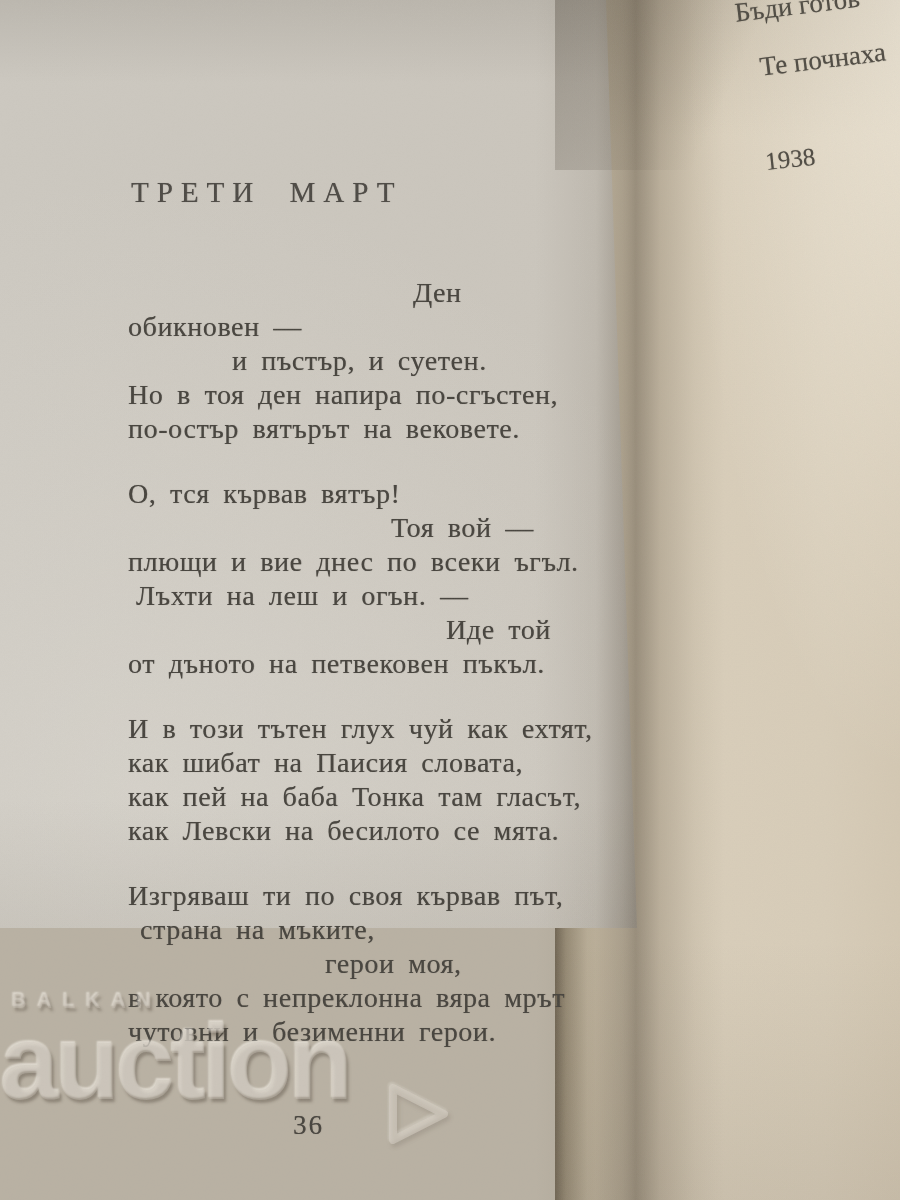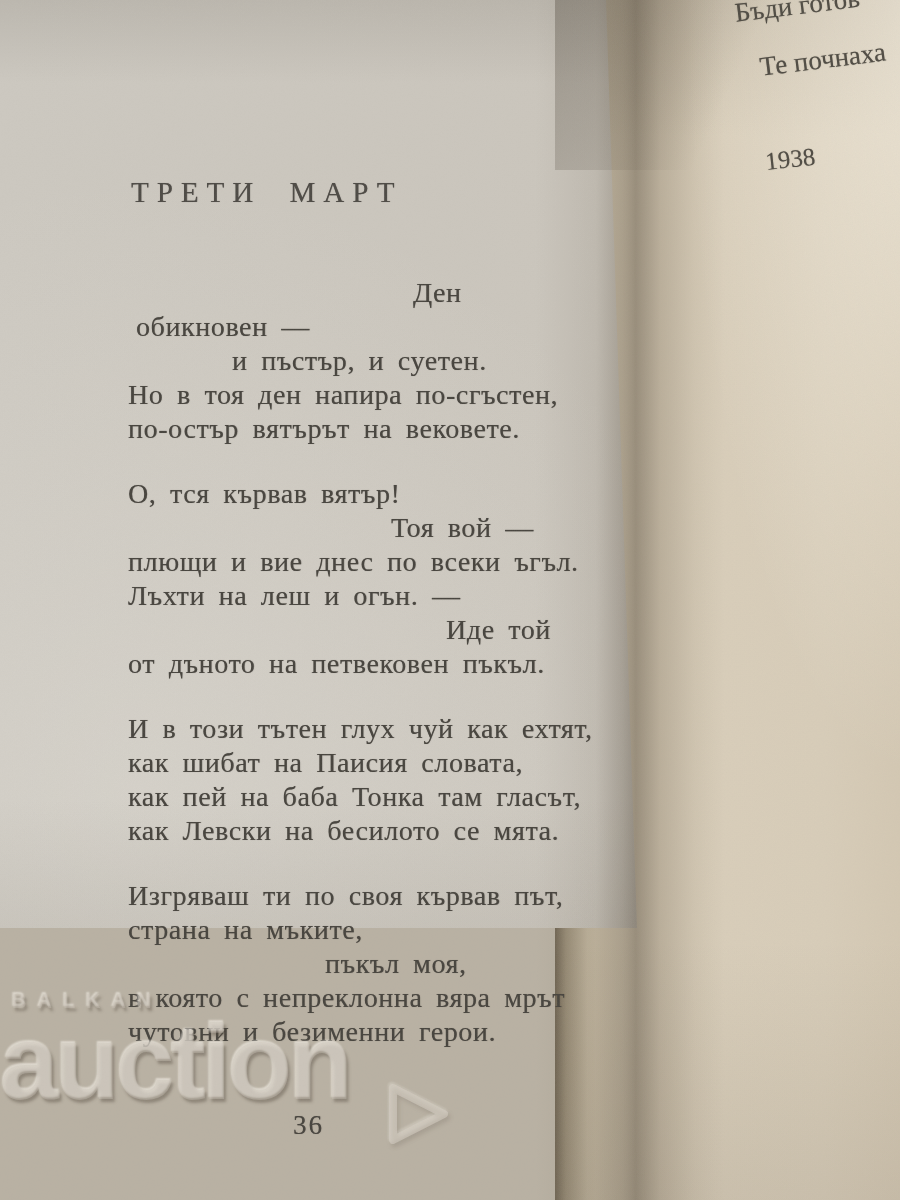--- a/index.html
+++ b/index.html
@@ -94,43 +94,43 @@
     <div class="rp-text" style="left:203px;top:62px;">Те почнаха</div>
     <div class="rp-text" style="left:209px;top:158px;font-size:25px;transform:rotate(-6deg);">1938</div>
   </div>
 
   <div class="left-page">
     <h1 class="poem-title">ТРЕТИ МАРТ</h1>
 
     <div class="poem" id="poem">
         <div class="stanza">
           <div class="pline" style="margin-left: 285px;">Ден</div>
-          <div class="pline" style="margin-left: 8px;">обикновен —</div>
+          <div class="pline" style="margin-left: 0px;">обикновен —</div>
           <div class="pline" style="margin-left: 104px;">и пъстър, и суетен.</div>
           <div class="pline" style="margin-left: 0px;">Но в тоя ден напира по-сгъстен,</div>
           <div class="pline" style="margin-left: 0px;">по-остър вятърът на вековете.</div>
         </div>
         <div class="stanza">
           <div class="pline" style="margin-left: 0px;">О, тся кървав вятър!</div>
           <div class="pline" style="margin-left: 263px;">Тоя вой —</div>
           <div class="pline" style="margin-left: 0px;">плющи и вие днес по всеки ъгъл.</div>
-          <div class="pline" style="margin-left: 0px;">Лъхти на леш и огън. —</div>
+          <div class="pline" style="margin-left: 8px;">Лъхти на леш и огън. —</div>
           <div class="pline" style="margin-left: 318px;">Иде той</div>
           <div class="pline" style="margin-left: 0px;">от дъното на петвековен пъкъл.</div>
         </div>
         <div class="stanza">
           <div class="pline" style="margin-left: 0px;">И в този тътен глух чуй как ехтят,</div>
           <div class="pline" style="margin-left: 0px;">как шибат на Паисия словата,</div>
           <div class="pline" style="margin-left: 0px;">как пей на баба Тонка там гласът,</div>
           <div class="pline" style="margin-left: 0px;">как Левски на бесилото се мята.</div>
         </div>
         <div class="stanza">
           <div class="pline" style="margin-left: 0px;">Изгряваш ти по своя кървав път,</div>
-          <div class="pline" style="margin-left: 0px;">страна на мъките,</div>
-          <div class="pline" style="margin-left: 197px;">пъкъл моя,</div>
+          <div class="pline" style="margin-left: 12px;">страна на мъките,</div>
+          <div class="pline" style="margin-left: 197px;">герои моя,</div>
           <div class="pline" style="margin-left: 0px;">в която с непреклонна вяра мрът</div>
           <div class="pline" style="margin-left: 0px;">чутовни и безименни герои.</div>
         </div>
       </div>
 
     <div class="page-number">36</div>
   </div>
 
   <div class="gutter-shadow"></div>
   <div class="gutter-top-shadow"></div>

